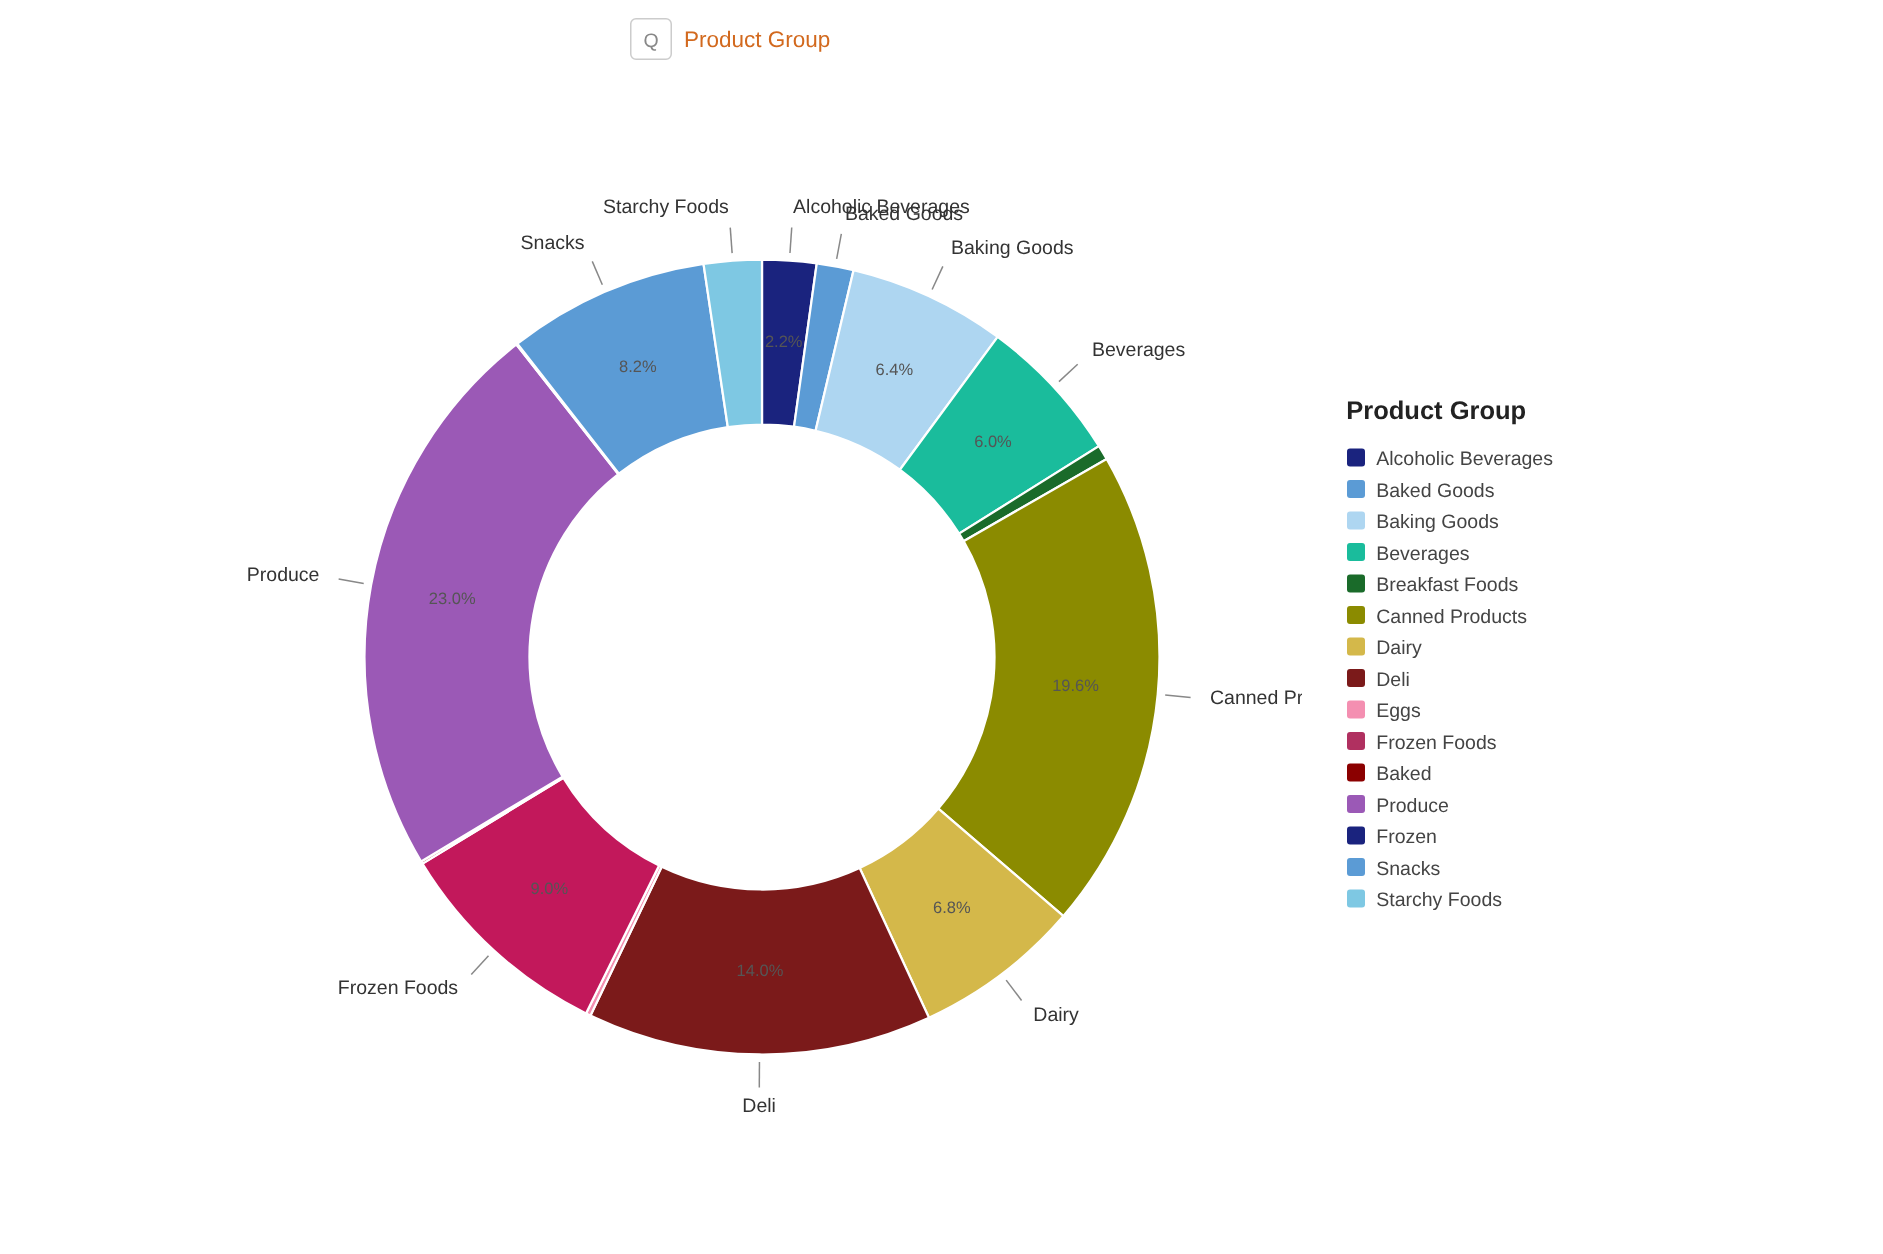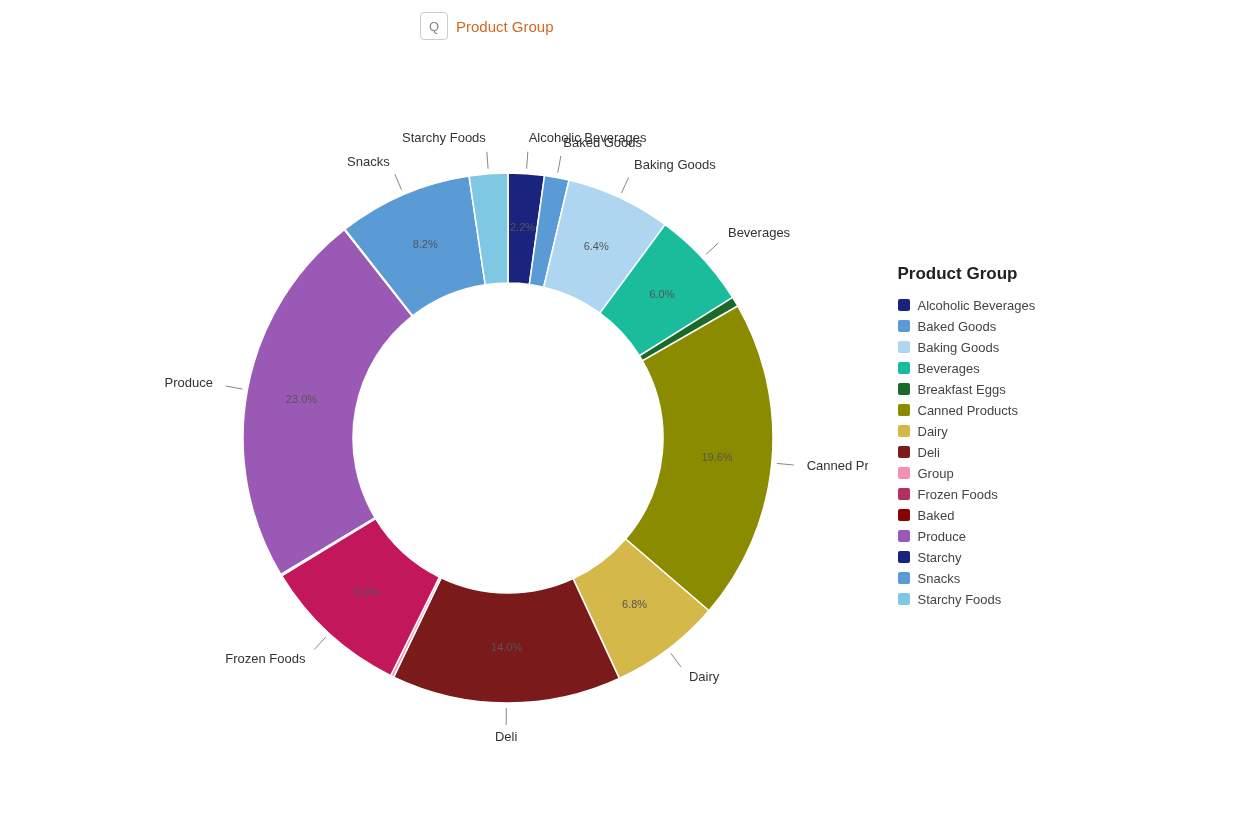--- a/index.html
+++ b/index.html
@@ -166,53 +166,53 @@
         <div class="legend-item">
     <div class="legend-color" style="background:#aed6f1"></div>
     <span class="legend-label">Baking Goods</span>
   </div>
         <div class="legend-item">
     <div class="legend-color" style="background:#1abc9c"></div>
     <span class="legend-label">Beverages</span>
   </div>
         <div class="legend-item">
     <div class="legend-color" style="background:#1a6b2a"></div>
-    <span class="legend-label">Breakfast Eggs</span>
+    <span class="legend-label">Breakfast Foods</span>
   </div>
         <div class="legend-item">
     <div class="legend-color" style="background:#8b8b00"></div>
     <span class="legend-label">Canned Products</span>
   </div>
         <div class="legend-item">
     <div class="legend-color" style="background:#d4b84a"></div>
     <span class="legend-label">Dairy</span>
   </div>
         <div class="legend-item">
     <div class="legend-color" style="background:#7b1a1a"></div>
     <span class="legend-label">Deli</span>
   </div>
         <div class="legend-item">
     <div class="legend-color" style="background:#f48fb1"></div>
-    <span class="legend-label">Group</span>
+    <span class="legend-label">Eggs</span>
   </div>
         <div class="legend-item">
     <div class="legend-color" style="background:#b03060"></div>
     <span class="legend-label">Frozen Foods</span>
   </div>
         <div class="legend-item">
     <div class="legend-color" style="background:#8b0000"></div>
     <span class="legend-label">Baked</span>
   </div>
         <div class="legend-item">
     <div class="legend-color" style="background:#9b59b6"></div>
     <span class="legend-label">Produce</span>
   </div>
         <div class="legend-item">
     <div class="legend-color" style="background:#1a237e"></div>
-    <span class="legend-label">Starchy</span>
+    <span class="legend-label">Frozen</span>
   </div>
         <div class="legend-item">
     <div class="legend-color" style="background:#5b9bd5"></div>
     <span class="legend-label">Snacks</span>
   </div>
         <div class="legend-item">
     <div class="legend-color" style="background:#7ec8e3"></div>
     <span class="legend-label">Starchy Foods</span>
   </div>
       </div>

